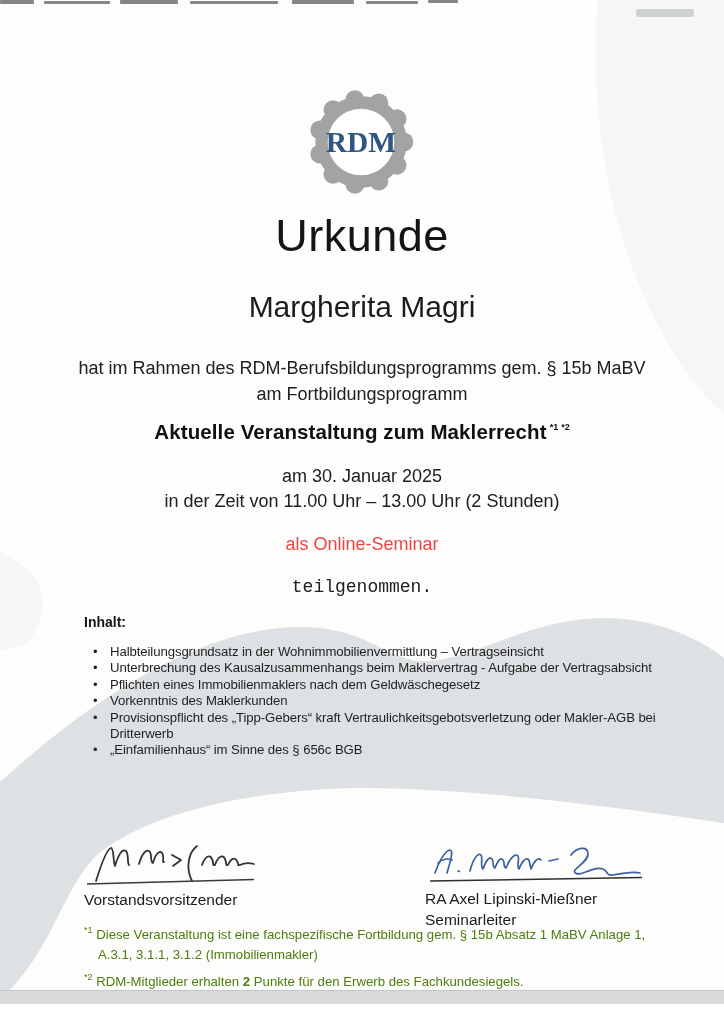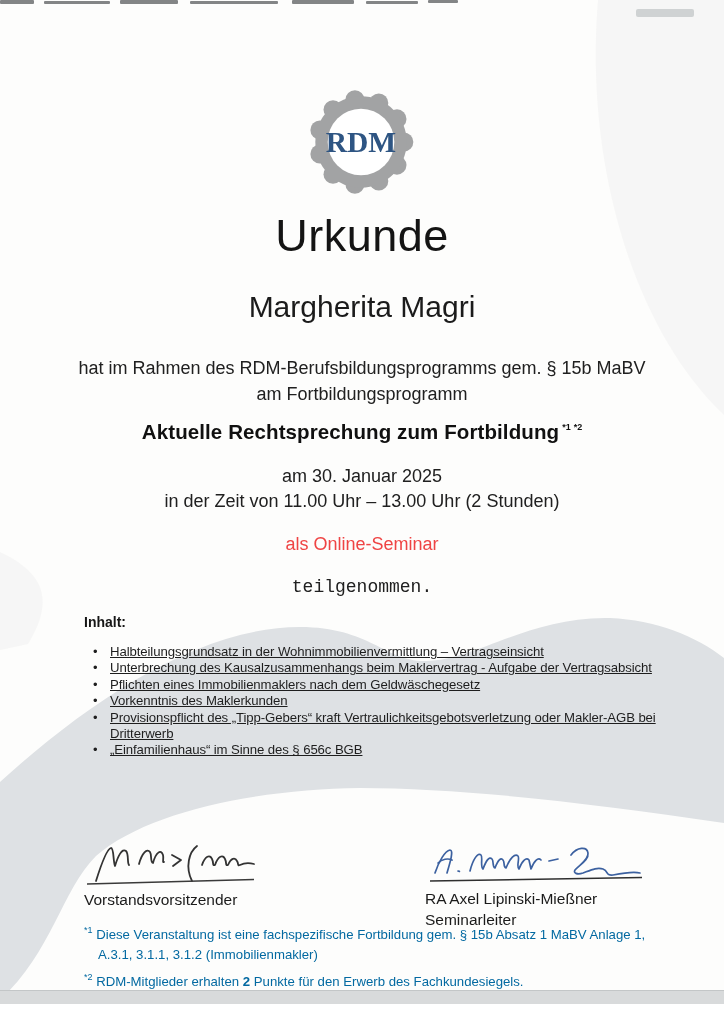--- a/index.html
+++ b/index.html
@@ -23,31 +23,31 @@
   .dates{top:464px;font-size:18px;line-height:1.4;color:#202020;}
   .format-line{top:534px;font-size:18px;color:#ef4444;}
   .participation{top:577px;font-size:18px;color:#202020;font-family:Liberation Mono, monospace;}
 
   .inhalt{position:absolute;left:84px;top:614px;font-size:14px;font-weight:700;color:#161616;}
   ul.topics{
     position:absolute;left:88px;top:644px;width:560px;
     margin:0;padding:0 0 0 22px;list-style:none;
     font-size:13.2px;line-height:16.4px;color:#1e1e1e;letter-spacing:-0.1px;
   }
-  ul.topics li{position:relative;text-decoration:underline;}
+  ul.topics li{position:relative;}
   ul.topics li::before{content:"•";position:absolute;left:-17px;top:0;font-size:13px;color:#1e1e1e;}
 
   .sig-block{position:absolute;width:240px;}
   .sig-left{left:84px;top:843px;}
   .sig-right{left:425px;top:843px;}
   .sig-svg{display:block;}
   .sig-name{font-size:15.5px;color:#1b1b1b;margin-top:2px;}
   .sig-role{font-size:15.5px;color:#1b1b1b;margin-top:3px;}
 
-  .footnotes{position:absolute;left:84px;top:924px;width:570px;font-size:13.2px;line-height:1.5;color:#0369a1;}
+  .footnotes{position:absolute;left:84px;top:924px;width:570px;font-size:13.2px;line-height:1.5;color:#4d7c0f;}
   .footnotes p{margin:0 0 6px 0;padding-left:14px;text-indent:-14px;}
   .footnotes sup{font-size:9px;vertical-align:6px;}
   .fn-bold{font-weight:700;}
 
   .seal{position:absolute;left:302px;top:83px;width:118px;height:118px;}
 
   
   .artifact{position:absolute;z-index:3;}
   .dash{position:absolute;background:#595c5f;opacity:.75;border-radius:1px;}
   .smudge{position:absolute;background:#cfd2d3;border-radius:2px;}
@@ -110,21 +110,21 @@
 
     <div class="centered cert-title">Urkunde</div>
     <div class="centered recipient">Margherita Magri</div>
 
     <div class="centered intro">
       <div>hat im Rahmen des RDM-Berufsbildungsprogramms gem. § 15b MaBV</div>
       <div>am Fortbildungsprogramm</div>
     </div>
 
     <div class="centered seminar-title">
-      <span>Aktuelle Rechtsprechung zum Fortbildung</span><sup>*1</sup><sup>*2</sup>
+      <span>Aktuelle Veranstaltung zum Maklerrecht</span><sup>*1</sup><sup>*2</sup>
     </div>
 
     <div class="centered dates">
       <div>am 30. Januar 2025</div>
       <div>in der Zeit von 11.00 Uhr – 13.00 Uhr (2 Stunden)</div>
     </div>
 
     <div class="centered format-line">als Online-Seminar</div>
     <div class="centered participation">teilgenommen.</div>
 

